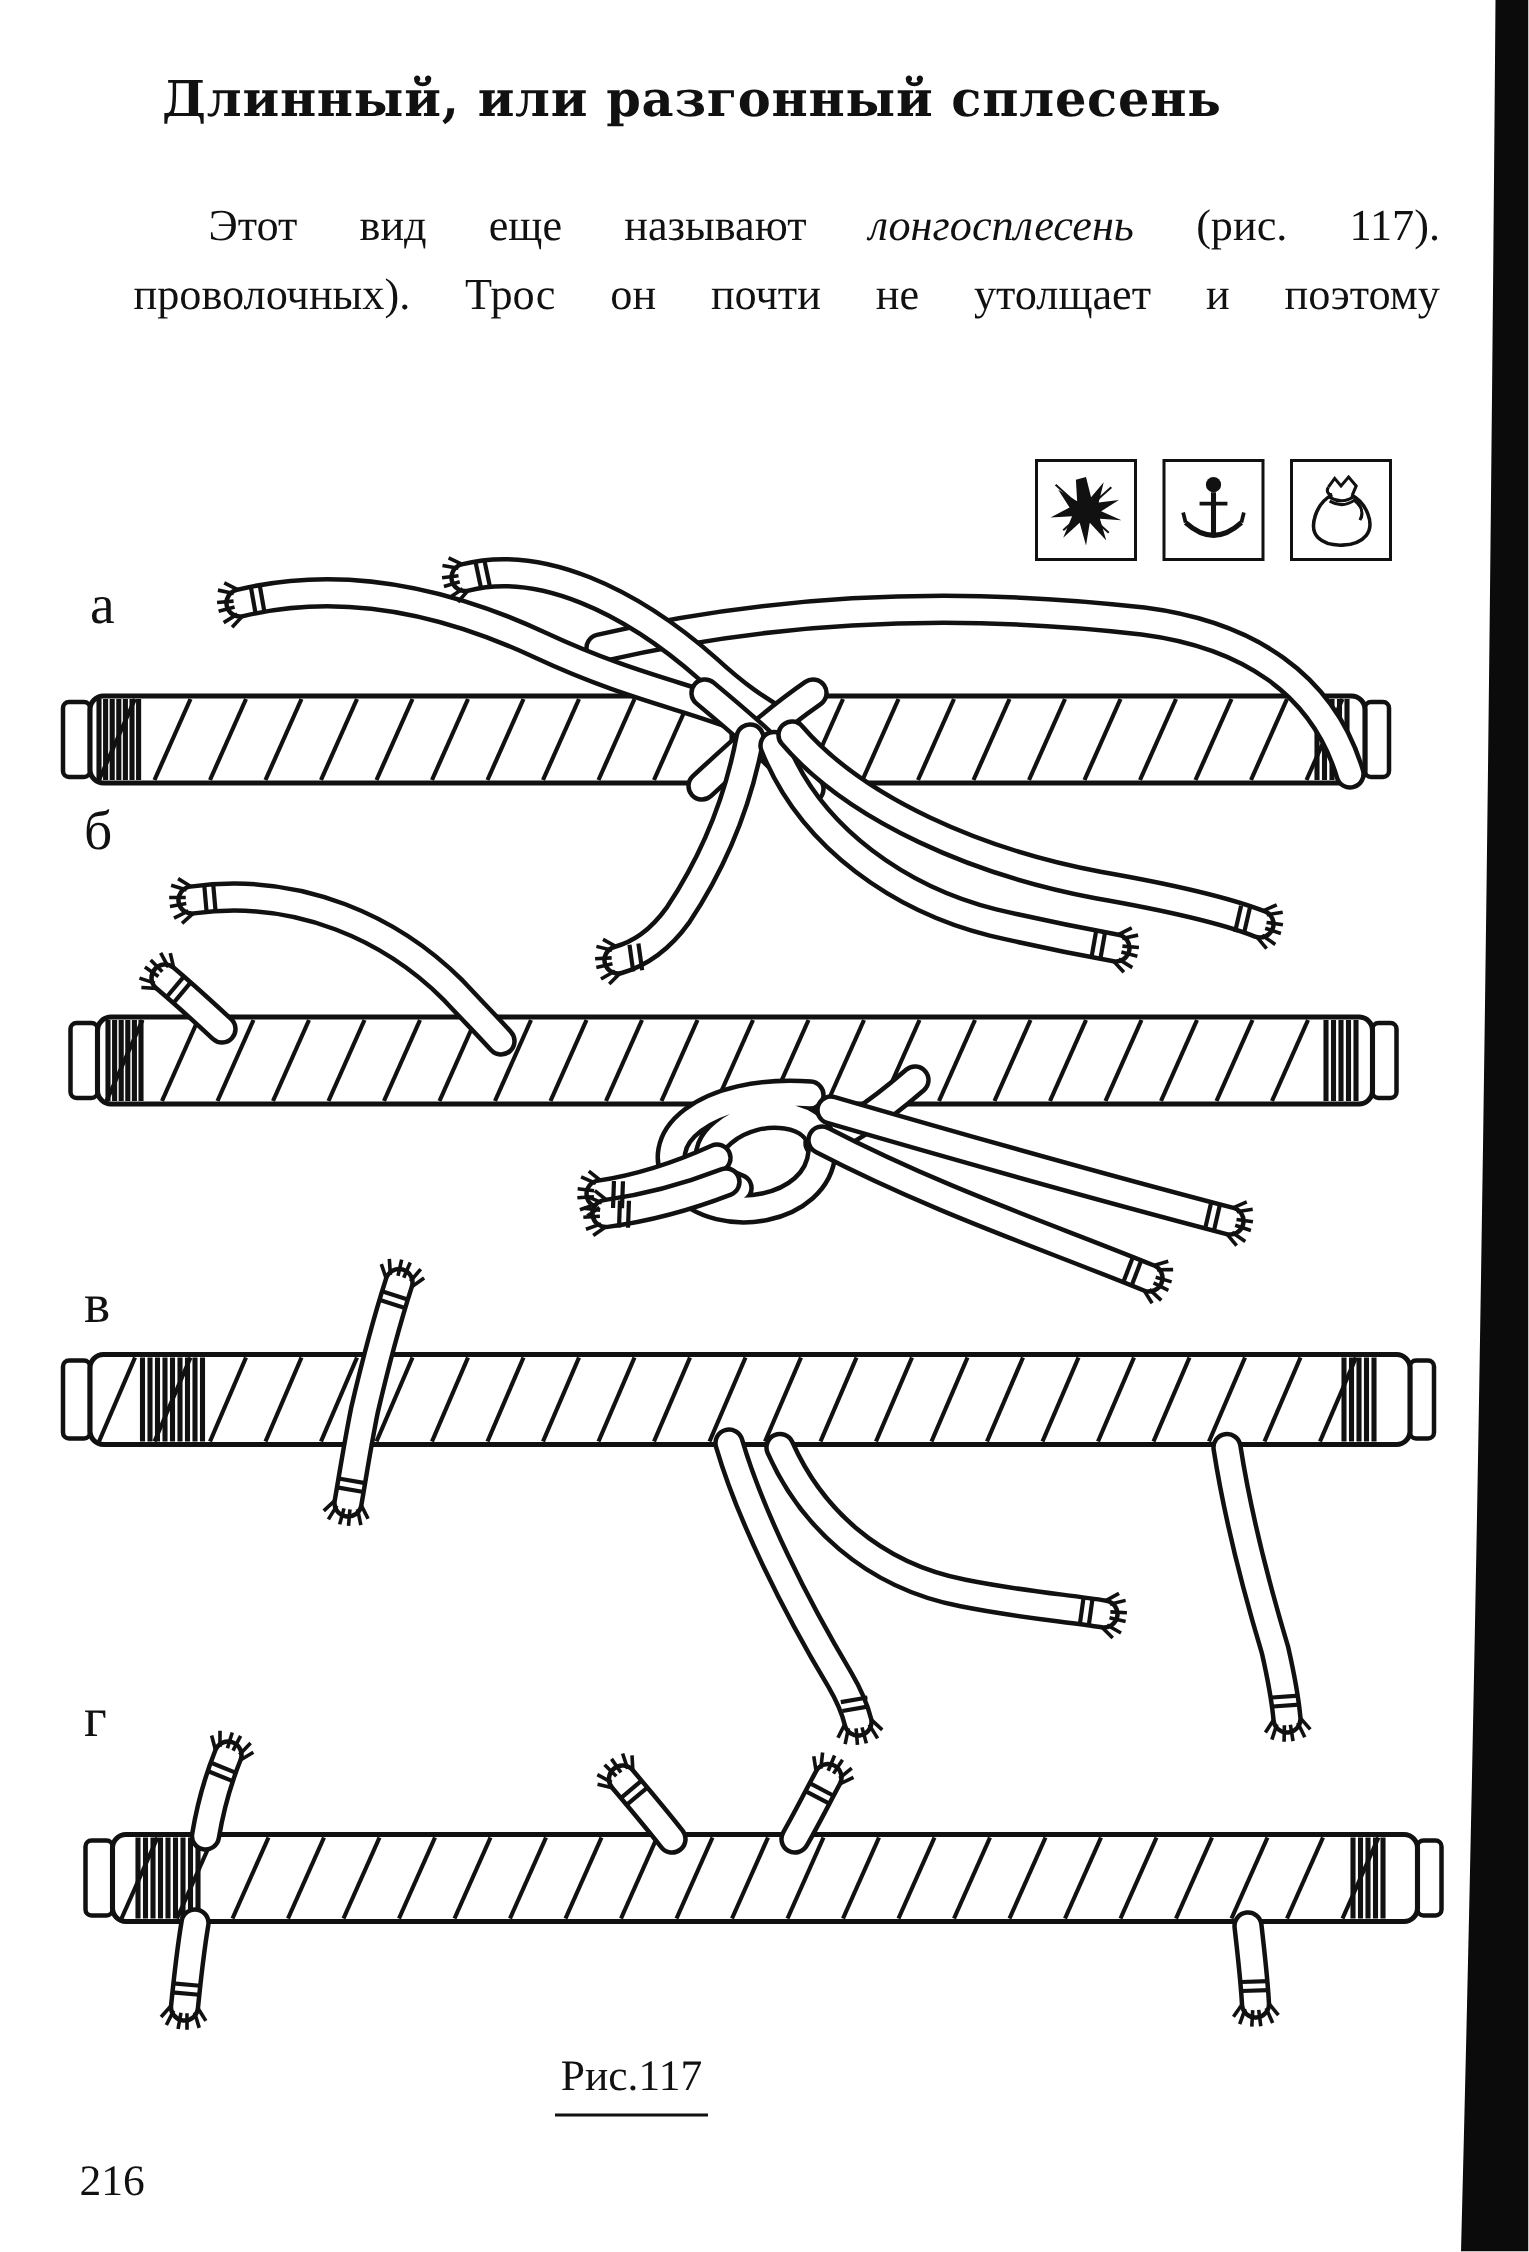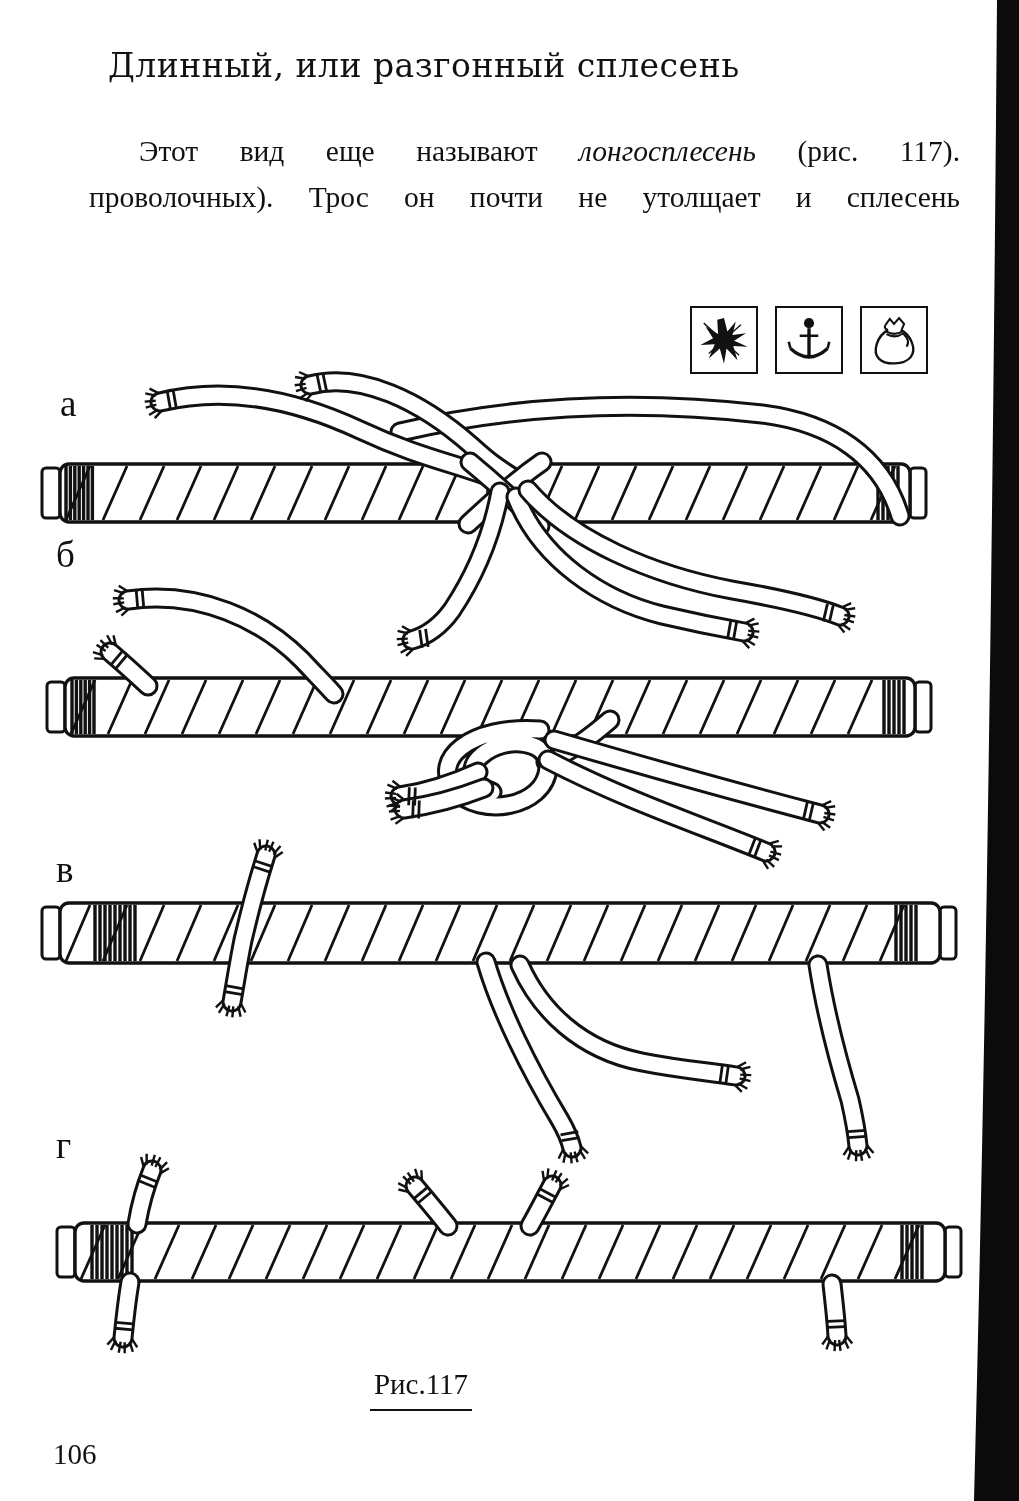--- a/index.html
+++ b/index.html
@@ -1,20 +1,20 @@
 <!DOCTYPE html>
 <html><head>
 <meta charset="utf-8">
 <style>
   html,body{margin:0;padding:0;}
   body{width:1019px;height:1501px;position:relative;background:#ffffff;
        font-family:"Liberation Serif", serif;color:#1a1a1a;overflow:hidden;}
   .page{position:absolute;inset:0;}
   .heading{position:absolute;left:108px;top:46px;width:760px;
-           font-family:"DejaVu Serif", serif;font-weight:normal;
+           font-family:"DejaVu Serif", serif;font-weight:bold;
            font-size:33px;letter-spacing:.5px;color:#111;}
   .bodytext{position:absolute;left:57px;top:128px;width:903px;
             font-size:29.5px;line-height:46px;color:#111;word-spacing:5px;}
   .bodytext .line{text-align:justify;text-align-last:justify;white-space:normal;margin-left:32px;}
   .bodytext .line.first{padding-left:50px;}
   .bodytext i{font-style:italic;}
   .icon-row{position:absolute;left:690px;top:306px;display:flex;gap:17px;}
   .icon-box{width:64px;height:64px;border:2.5px solid #111;background:#fff;
             display:flex;align-items:center;justify-content:center;}
   .fig-label{position:absolute;font-size:37px;font-family:"Liberation Serif",serif;color:#111;}
@@ -31,21 +31,21 @@
 </style>
 </head>
 <body>
 
 <div class="page">
 
   <div class="heading">Длинный, или разгонный сплесень</div>
 
   <div class="bodytext">
     <div class="line first"><span>Этот вид еще называют</span> <i>лонгосплесень</i> <span>(рис. 117).</span></div>
-    <div class="line">проволочных). Трос он почти не утолщает и сплесень</div>
+    <div class="line">проволочных). Трос он почти не утолщает и поэтому</div>
   </div>
 
   <div class="icon-row">
     <div class="icon-box">
       <svg width="54" height="54" viewBox="0 0 64 64">
         <polygon fill="#111" points="32,6 36,22 46,10 42,26 58,24 44,33 60,40 43,39 48,56 35,42 32,60 27,42 14,54 21,37 4,38 19,30 10,16 25,25 24,8"></polygon>
         <line x1="8" y1="12" x2="50" y2="50" stroke="#111" stroke-width="1.6"></line>
         <line x1="52" y1="14" x2="14" y2="48" stroke="#111" stroke-width="1.6"></line>
       </svg>
     </div>
@@ -488,18 +488,18 @@
       </g>
     </svg>
 
   <div class="fig-label" id="lblA">а</div>
   <div class="fig-label" id="lblB">б</div>
   <div class="fig-label" id="lblV">в</div>
   <div class="fig-label" id="lblG">г</div>
 
   <div class="caption"><span>Рис.117</span></div>
 
-  <div class="pagenum">106</div>
+  <div class="pagenum">216</div>
 
   <svg class="edge-bar" viewBox="0 0 46 1501" preserveAspectRatio="none">
     <path d="M 24 0 L 46 0 L 46 1501 L 1 1501 C 14 1000 20 500 24 0 Z" fill="#0b0b0b"></path>
   </svg>
 </div>
 
 </body></html>

